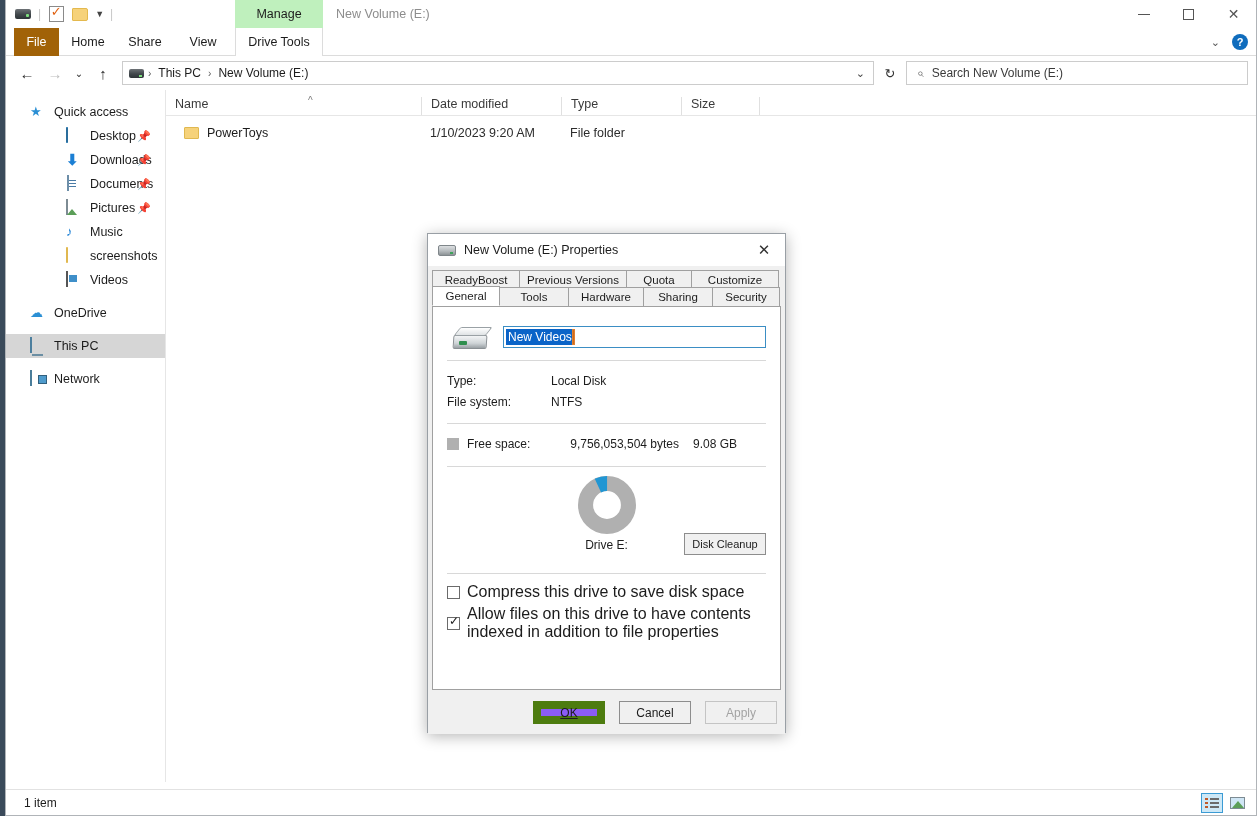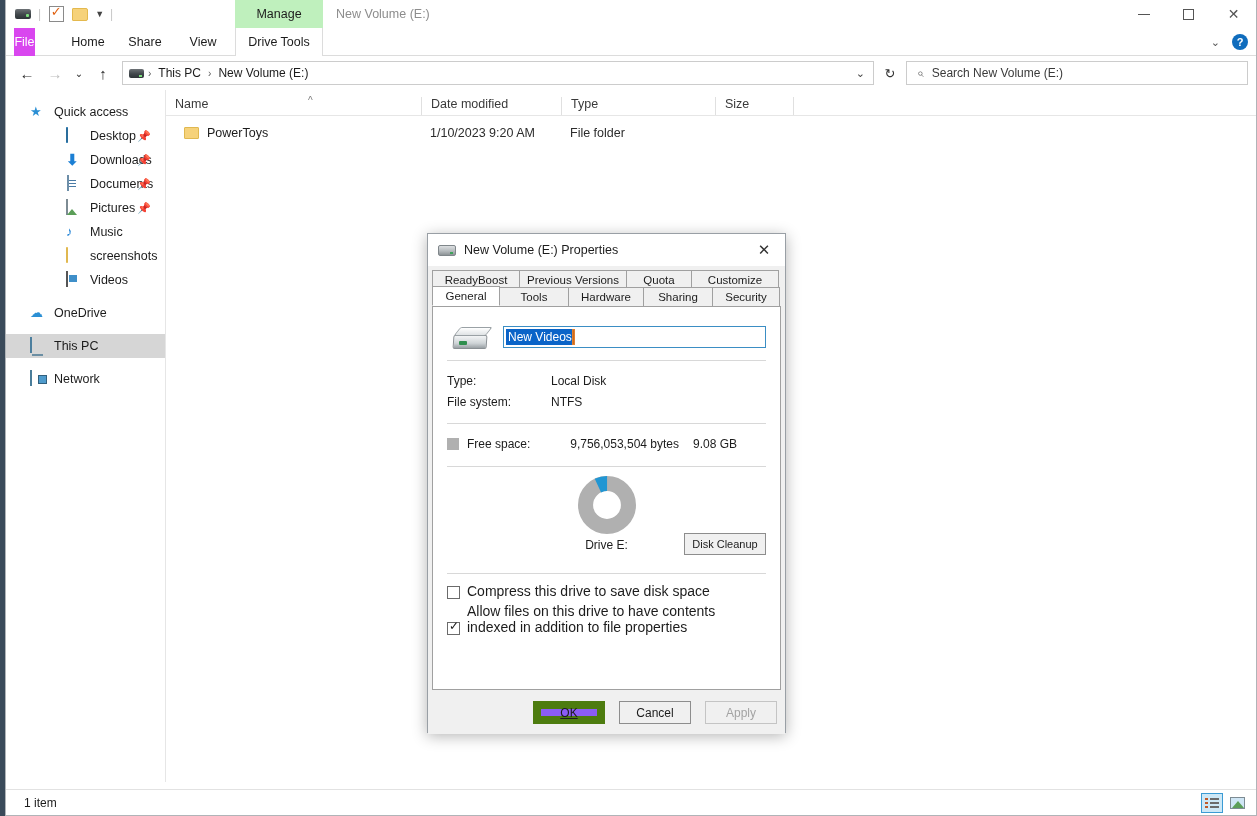--- a/index.html
+++ b/index.html
@@ -66,21 +66,21 @@
 
   
   .ribbon {
     position: relative; height: 28px; background: #ffffff;
     border-bottom: 1px solid #dcdcdc;
   }
   .rtab {
     position: absolute; top: 0; height: 28px; line-height: 28px;
     font-size: 12.5px; color: #1c1c1c; text-align: center;
   }
-  .rtab.file { left: 8px; width: 21px; background: #d946ef; color: #fff; }
+  .rtab.file { left: 8px; width: 45px; background: #a16207; color: #fff; }
   .rtab.home { left: 57px; width: 50px; }
   .rtab.share { left: 113px; width: 52px; }
   .rtab.view { left: 172px; width: 50px; }
   .rtab.drivetools {
     left: 229px; width: 88px; border-left: 1px solid #dcdcdc;
     border-right: 1px solid #dcdcdc; background: #ffffff;
   }
   .help-area { position: absolute; right: 8px; top: 0; height: 28px; display: flex; align-items: center; gap: 12px; }
   .ribbon-caret { font-size: 11px; color: #555; }
   .help-btn {
@@ -148,21 +148,21 @@
   .ico-net::after{content:"";position:absolute;right:-1px;top:4px;width:7px;height:7px;background:#4f9bcc;border:1px solid #31607e;}
 
   .filepane { flex: 1; position: relative; background: #ffffff; }
   .colhead { height: 26px; display: flex; align-items: flex-end; position: relative; border-bottom: 1px solid #e6e6e6;}
   .col { font-size: 12.5px; color: #3a3a3a; padding-bottom: 4px; position: relative; }
   .col + .col { border-left: 1px solid #e0e0e0; }
   .col span { padding-left: 9px; }
   .col-name { width: 255px; }
   .col-date { width: 140px; }
   .col-type { width: 120px; }
-  .col-size { width: 78px; margin-left: 34px; }
+  .col-size { width: 78px; }
   .col-blank { width: 40px; }
   .sortmark { position: absolute; left: 133px; top: -2px; font-size: 10px; color: #7a7a7a; }
   .filerow { height: 27px; display: flex; align-items: center; font-size: 12.5px; color: #1c1c1c; margin-top: 3px; }
   .fr-name { width: 255px; display: flex; align-items: center; gap: 8px; padding-left: 18px; }
   .fr-folder { width: 15px; height: 12px; background: #f6d27a; border: 1px solid #e0b850; border-radius: 1px; }
   .fr-date { width: 140px; padding-left: 9px; color: #2c2c2c; }
   .fr-type { width: 120px; padding-left: 9px; color: #2c2c2c; }
 
   
   .statusbar {
@@ -246,21 +246,21 @@
   .sp-size { width: 62px; text-align: right; padding-right: 4px; }
 
   .chartwrap { position: relative; height: 86px; margin-top: 8px; }
   .donut { position: absolute; left: 50%; top: 0; transform: translateX(-50%); width: 58px; height: 58px; }
   .drive-label { position: absolute; left: 50%; transform: translateX(-50%); top: 62px; font-size: 12px; color: #1c1c1c; }
   .cleanup-btn {
     position: absolute; right: 0; top: 57px; width: 82px; height: 22px;
     border: 1px solid #8d8d8d; background: #f0f0f0; font-size: 11px; color: #1c1c1c;
     display: flex; align-items: center; justify-content: center;
   }
-  .checkrow { display: flex; align-items: flex-end; gap: 7px; font-size: 14px; color: #1c1c1c; margin-top: 4px; }
+  .checkrow { display: flex; align-items: center; gap: 7px; font-size: 16px; color: #1c1c1c; margin-top: 4px; }
   .cbox { width: 13px; height: 13px; border: 1px solid #6b6b6b; background: #fff; flex: 0 0 13px; margin-top: 1px; position: relative;}
   .cbox.checked::after { content: "✓"; position: absolute; left: 1px; top: -4px; font-size: 12px; color: #1c1c1c; }
 
   .dlg-buttons { position: absolute; right: 8px; bottom: 10px; display: flex; gap: 14px; }
   .dbtn {
     width: 72px; height: 23px; border: 1px solid #8d8d8d; background: #f0f0f0;
     font-size: 12px; color: #1c1c1c; display: flex; align-items: center; justify-content: center;
   }
   .dbtn.default { border: 8px solid #4d7c0f; background: #8b5cf6; text-decoration: underline; }
   .dbtn.disabled { color: #a3a3a3; border-color: #c4c4c4; background: #f0f0f0; }

